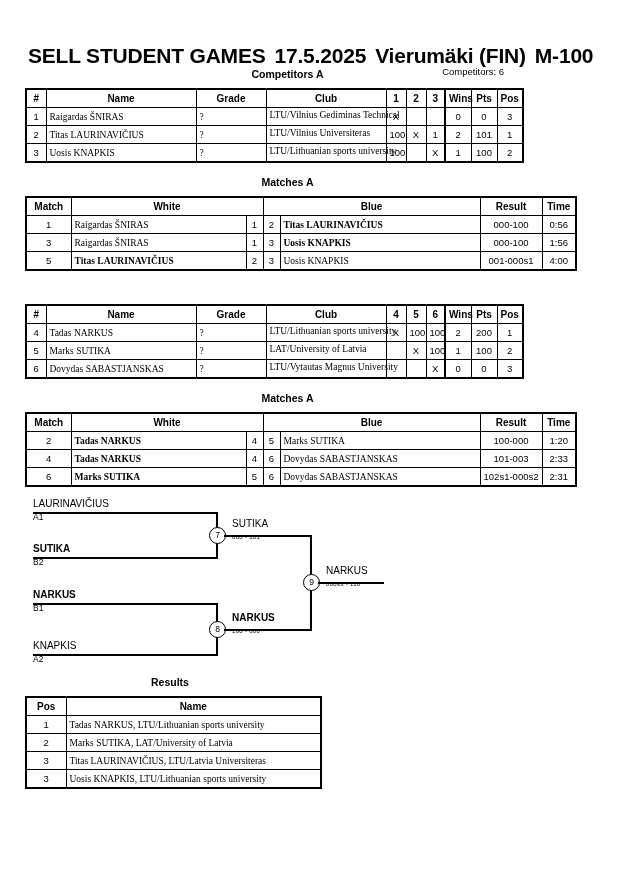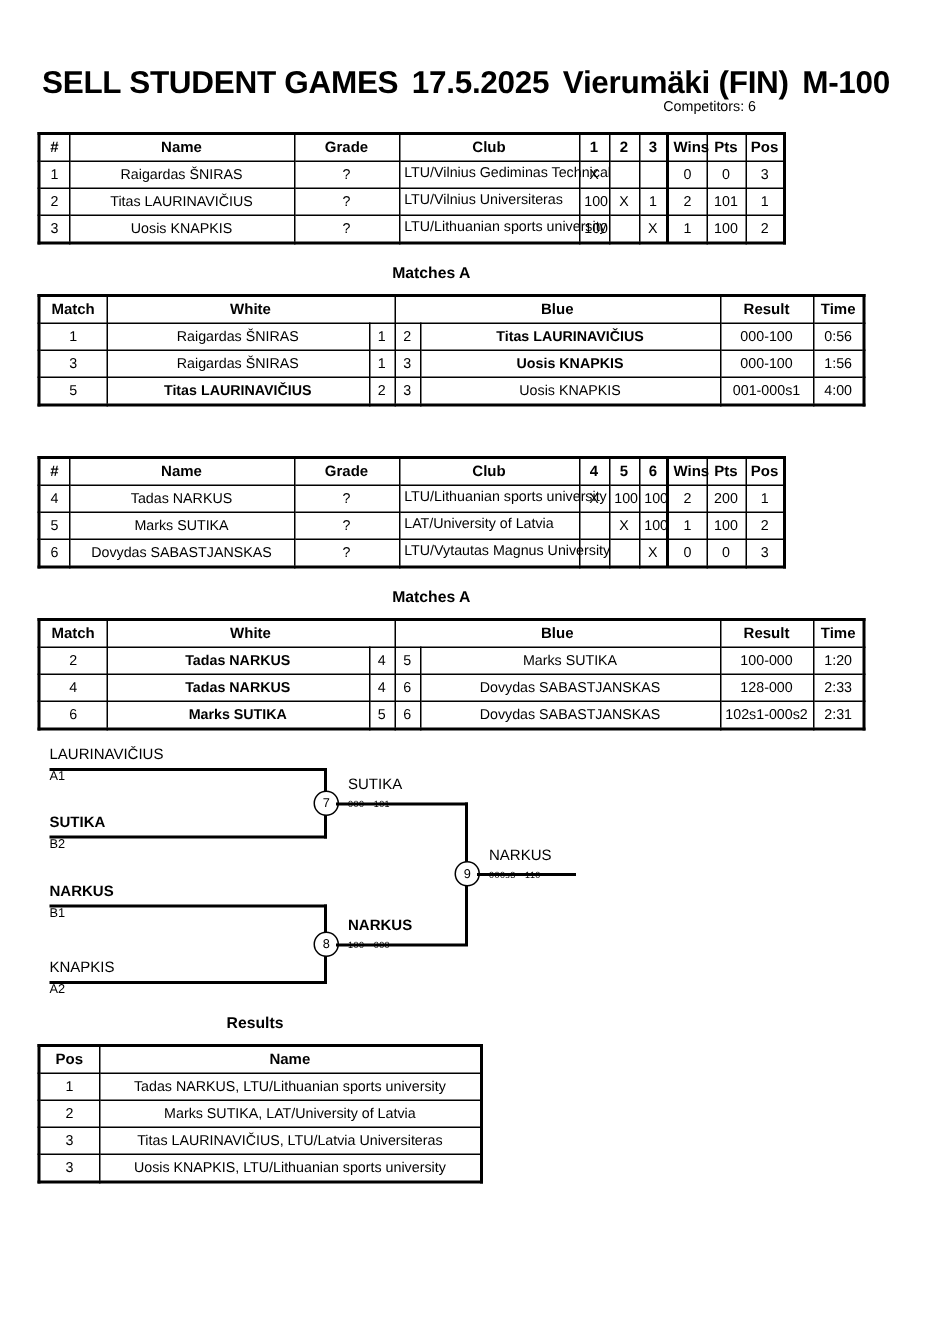--- a/index.html
+++ b/index.html
@@ -33,21 +33,21 @@
     position:absolute;border-collapse:collapse;
     table-layout:fixed;font-size:9.5px;
     border:2px solid #000;
   }
   table.grid th,table.grid td{
     border:1px solid #000;padding:0 3px;height:17px;
     overflow:visible;white-space:nowrap;
   }
   table.grid th{font-weight:bold;text-align:center;font-size:10px;}
   .c{text-align:center;}
-  .l{text-align:center;}
+  .l{text-align:left;font-family:Liberation Serif, serif;}
   .b{font-weight:bold;}
   .thick-l{border-left:2px solid #000 !important;}
 
   
   .ovf{position:relative;}
   .ovf span{position:absolute;left:3px;top:2px;white-space:nowrap;}
 
   
   .bracket{position:absolute;left:0;top:492px;width:630px;height:185px;}
   .bk-line{position:absolute;background:#000;}
@@ -74,20 +74,21 @@
 
 <div class="page">
 
   <div class="title-row">
     <div class="title-main">
       <span>SELL STUDENT GAMES</span><span class="sp"></span><span>17.5.2025</span><span class="sp"></span><span>Vierumäki (FIN)</span><span class="sp"></span><span>M-100</span>
     </div>
   </div>
   <div class="comp-count">Competitors: 6</div>
 
+  <div class="caption" style="left:0;top:68px;width:575px;">Competitors A</div>
 
   <table class="grid" id="tbl-comp-a" style="left:25px;top:88px;width:455px;">
     <colgroup>
       <col style="width:20px">
         <col style="width:150px">
         <col style="width:70px">
         <col style="width:120px">
       <col style="width:20px">
         <col style="width:20px">
         <col style="width:19px">
@@ -311,21 +312,21 @@
           <td class="l">Marks SUTIKA</td>
           <td class="c">100-000</td>
           <td class="c">1:20</td>
         </tr>
         <tr>
           <td class="c">4</td>
           <td class="l b">Tadas NARKUS</td>
           <td class="c">4</td>
           <td class="c">6</td>
           <td class="l">Dovydas SABASTJANSKAS</td>
-          <td class="c">128-000</td>
+          <td class="c">101-003</td>
           <td class="c">2:33</td>
         </tr>
         <tr>
           <td class="c">6</td>
           <td class="l b">Marks SUTIKA</td>
           <td class="c">5</td>
           <td class="c">6</td>
           <td class="l">Dovydas SABASTJANSKAS</td>
           <td class="c">102s1-000s2</td>
           <td class="c">2:31</td>

